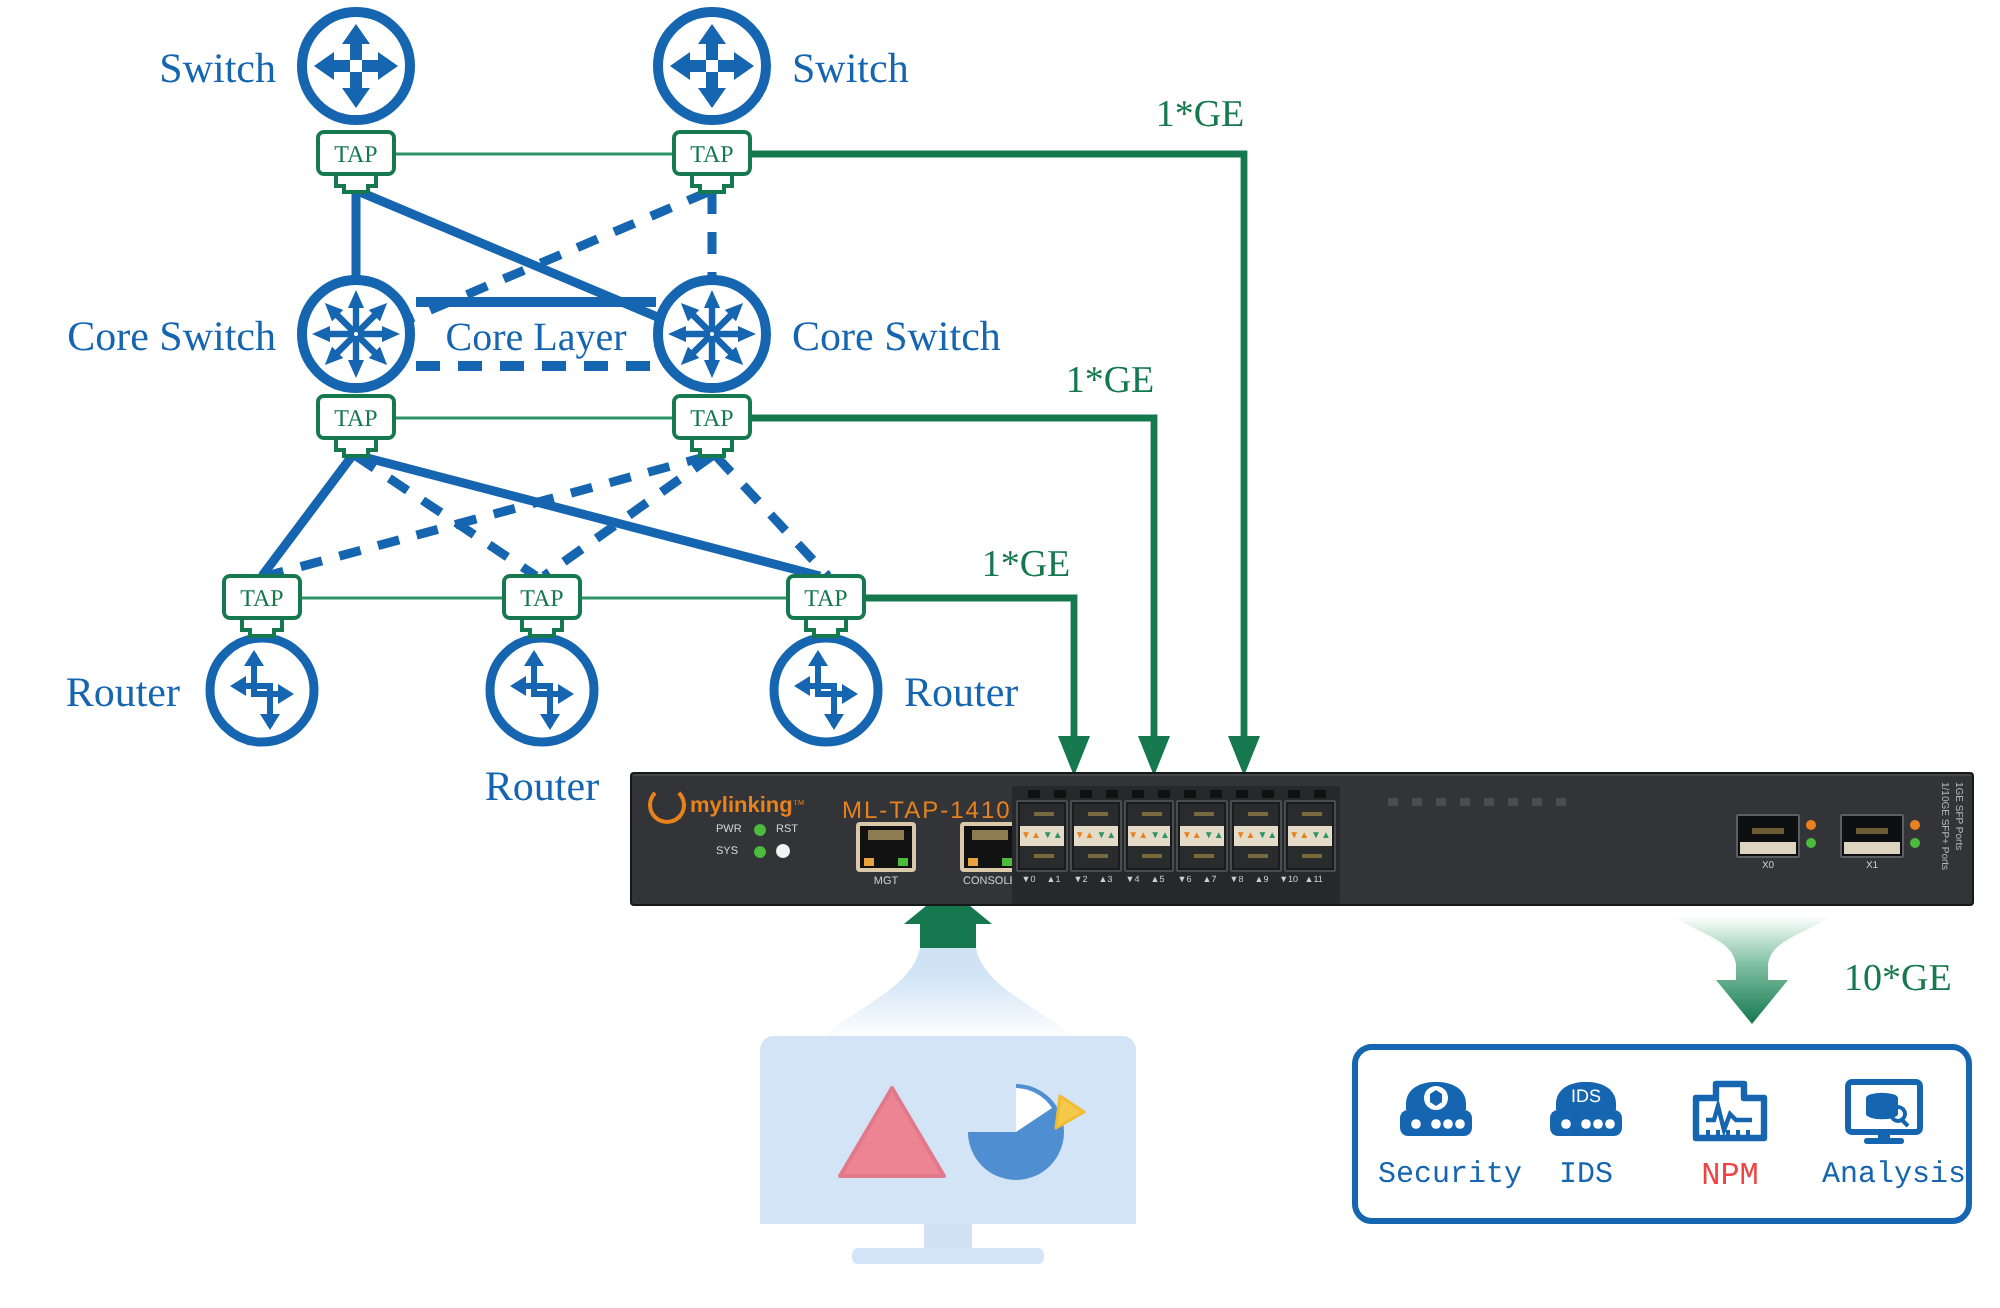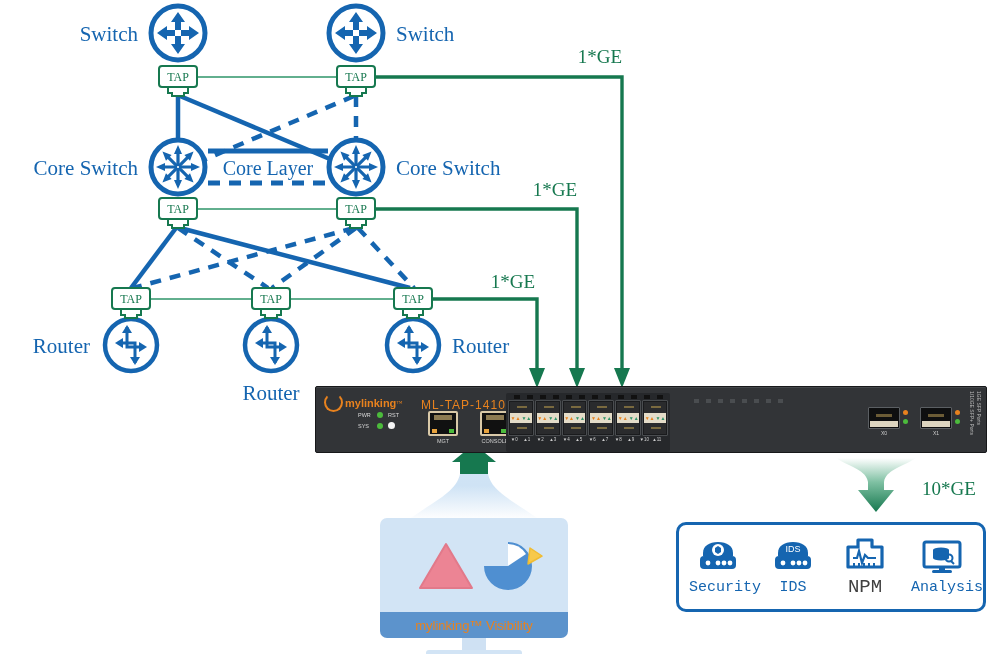--- a/index.html
+++ b/index.html
@@ -431,24 +431,20 @@
           <path d="M66,26 L92,70 L40,70 Z" fill="none" stroke="#e2798a" stroke-width="2" stroke-linejoin="round"></path>
         </g>
         <g>
           <path d="M128,48 m-24,0 a24,24 0 1,0 24,-24 L128,48 Z" fill="#4f8fd1"></path>
           <path d="M128,48 L128,26 A22,22 0 0,1 146,36 Z" fill="#ffffff"></path>
           <path d="M150,30 L162,38 L148,46 Z" fill="#f7c94b"></path>
           <path d="M150,30 L162,38 L148,46 Z" fill="none" stroke="#f0bc33" stroke-width="1.5" stroke-linejoin="round"></path>
         </g>
       </svg>
     </div>
-    <div style="width:188px;height:26px;background:#5c93cc;border-radius:0 0 7px 7px;
-                display:flex;align-items:center;justify-content:center;">
-      <span style="color:#e8821e;font-family:'Liberation Sans',sans-serif;font-size:13px;">mylinking™ Visibility</span>
-    </div>
     <div style="margin:0 auto;width:24px;height:12px;background:#cfe1f3;"></div>
     <div style="margin:0 auto;width:96px;height:8px;background:#d2e4f5;border-radius:3px;"></div>
   </div>
 
   <div style="position:absolute;left:676px;top:522px;width:304px;height:84px;
               border:3px solid #1565b0;border-radius:10px;display:flex;
               align-items:center;justify-content:space-around;background:#fff;">
 
     <div style="text-align:center;width:58px;">
       <svg width="46" height="36">
@@ -482,21 +478,21 @@
         <path d="M6,11 L16,11 L16,4 L30,4 L30,11 L40,11 L40,31 L6,31 Z" fill="none" stroke="#1565b0" stroke-width="3.2" stroke-linejoin="round"></path>
         <path d="M11,22 L15,22 L17,15 L20,27 L23,19 L26,22 L34,22" fill="none" stroke="#1565b0" stroke-width="2.2"></path>
         <g fill="#1565b0">
           <rect x="11" y="27" width="2" height="4"></rect>
             <rect x="16" y="27" width="2" height="4"></rect>
           <rect x="21" y="27" width="2" height="4"></rect>
             <rect x="26" y="27" width="2" height="4"></rect>
           <rect x="31" y="27" width="2" height="4"></rect>
         </g>
       </svg>
-      <div style="color:#404040;font-family:'Liberation Mono',monospace;font-size:19px;">NPM</div>
+      <div style="color:#ef4444;font-family:'Liberation Mono',monospace;font-size:16px;">NPM</div>
     </div>
 
     <div style="text-align:center;width:62px;">
       <svg width="46" height="36">
         <rect x="5" y="3" width="36" height="25" rx="2" fill="none" stroke="#1565b0" stroke-width="3"></rect>
         <rect x="20" y="28" width="6" height="4" fill="#1565b0"></rect>
         <rect x="13" y="31" width="20" height="3" rx="1.5" fill="#1565b0"></rect>
         <g fill="#1565b0">
           <ellipse cx="22" cy="11" rx="8" ry="2.6"></ellipse>
           <rect x="14" y="11" width="16" height="4"></rect>

